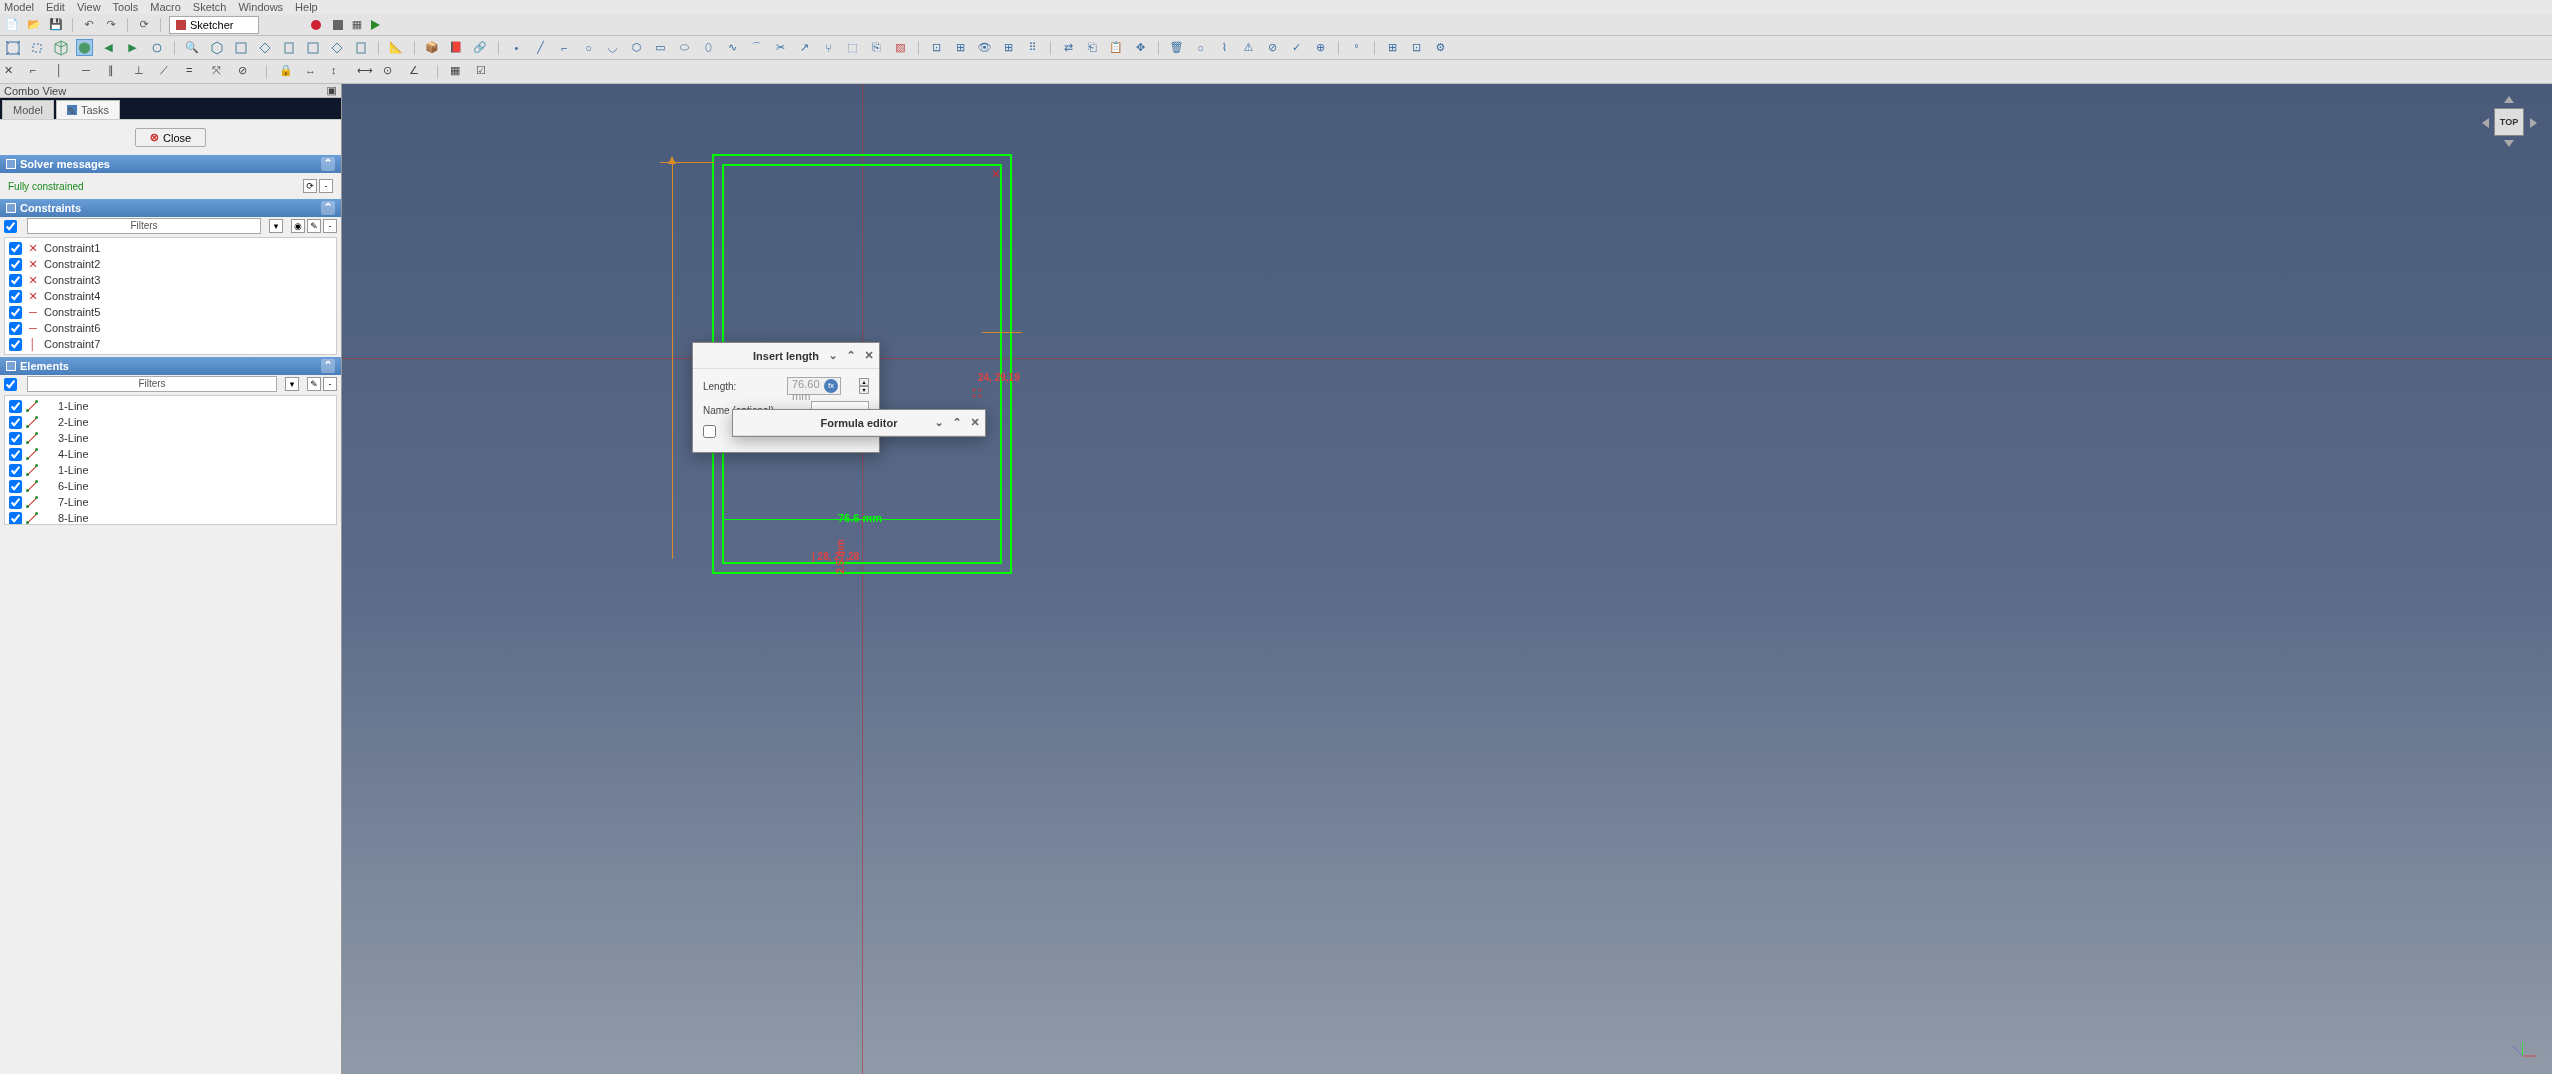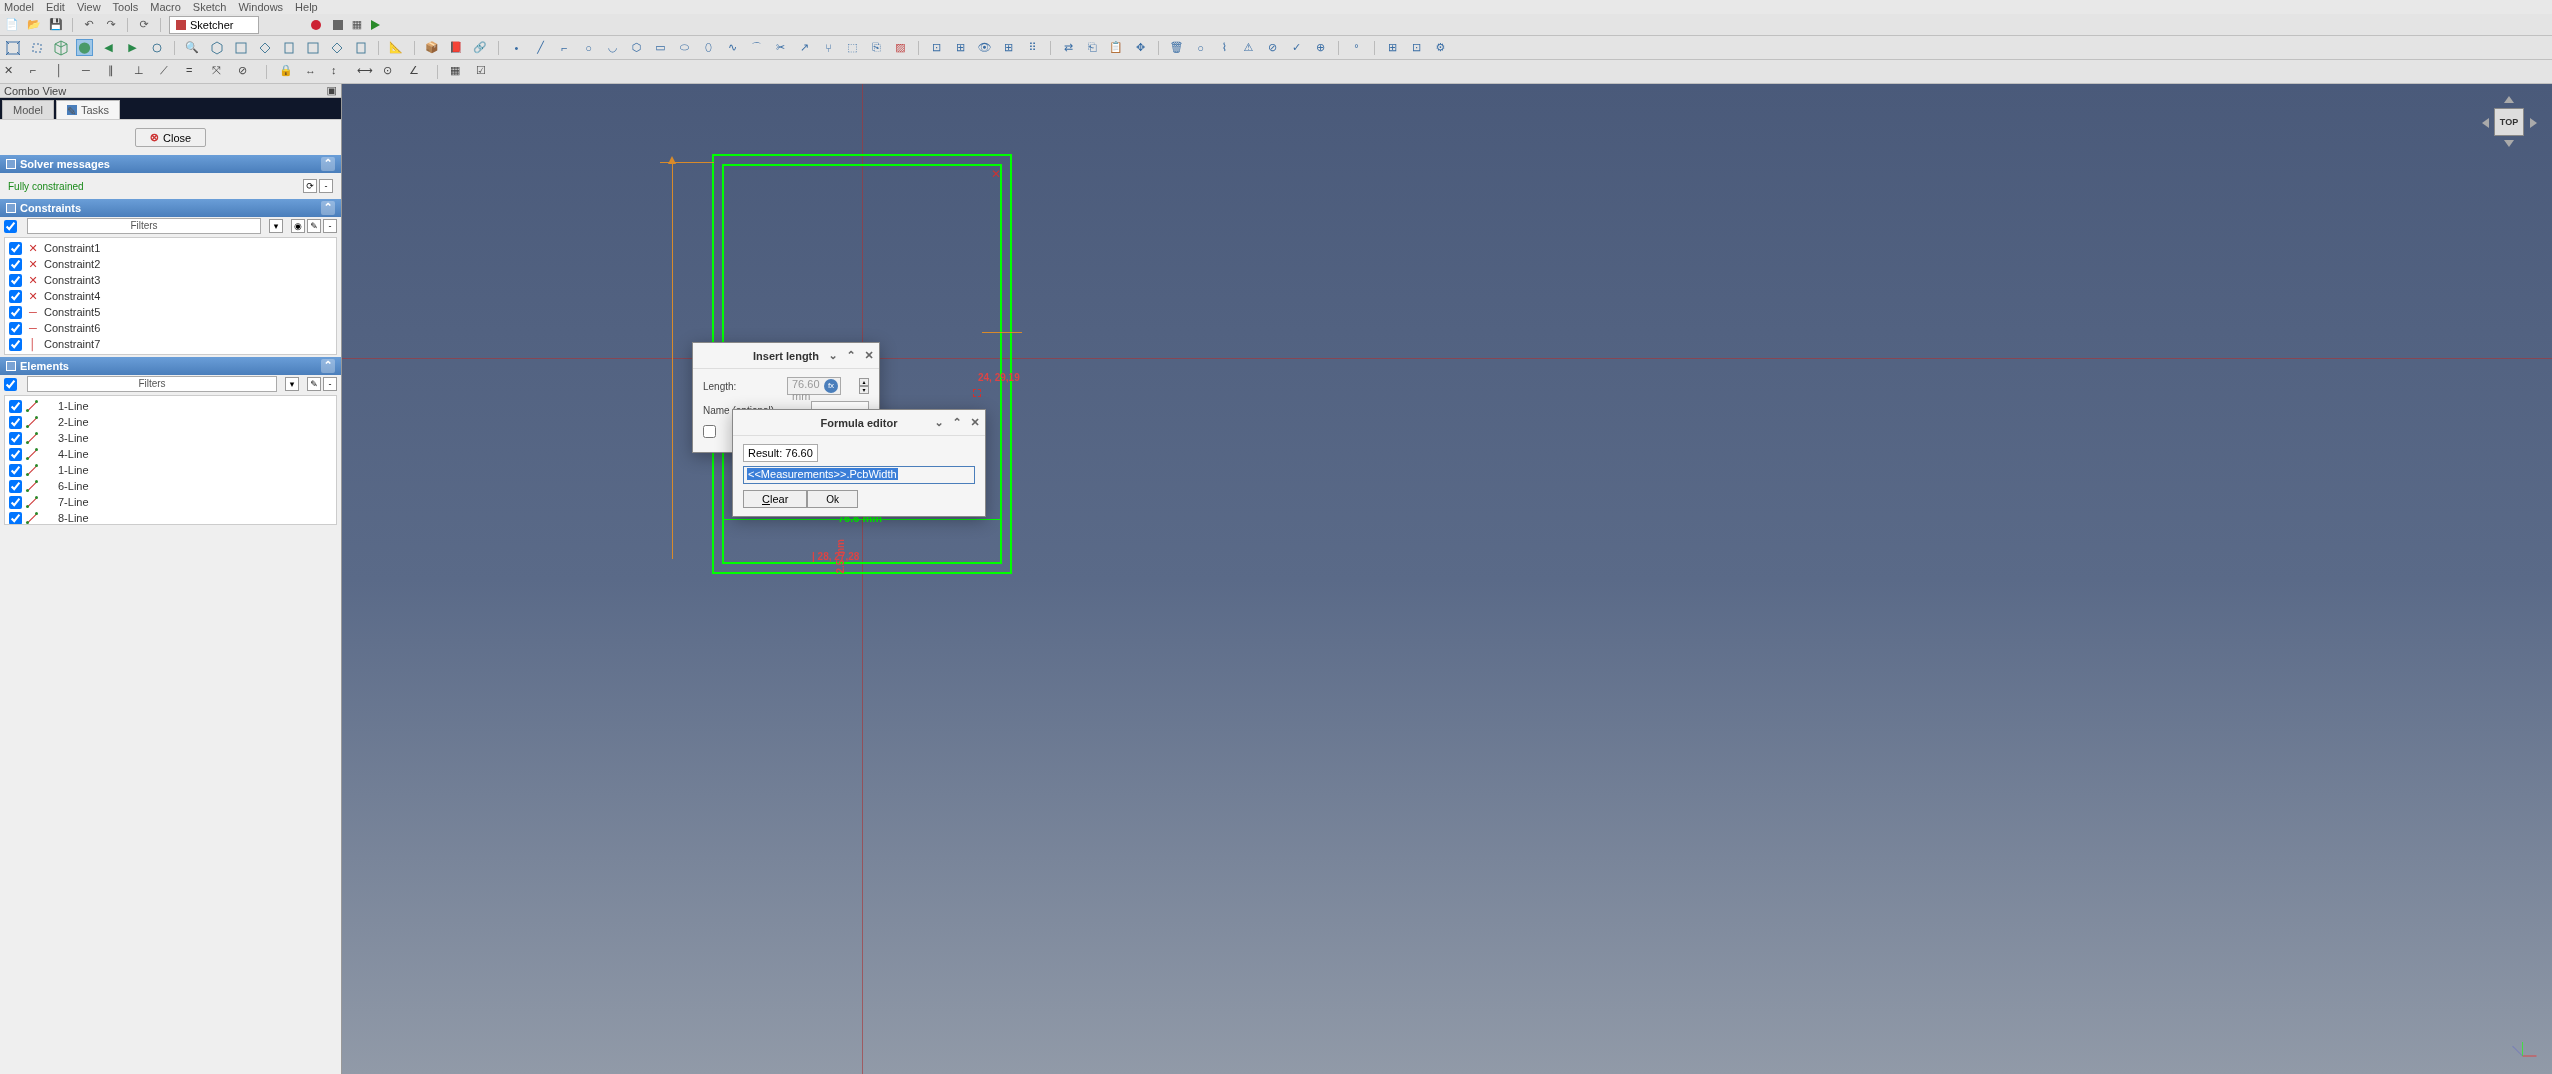--- a/index.html
+++ b/index.html
@@ -548,28 +548,16 @@
 
     <div class="dialog formula-dlg">
       <div class="dlg-title">
         <span>Formula editor</span>
         <div class="dlg-ctrls">
           <span>⌄</span>
           <span>⌃</span>
           <span>✕</span>
         </div>
       </div>
-      <div class="dlg-body">
-        <div class="result-box">
-          <span>Result: </span><span>76.60</span>
-        </div>
-        <div class="formula-input">
-          <span class="sel">&lt;&lt;Measurements&gt;&gt;.PcbWidth</span>
-        </div>
-        <div class="dlg-btns">
-          <button class="dlg-btn"><u>C</u><span>lear</span></button>
-          <button class="dlg-btn">Ok</button>
-        </div>
-      </div>
     </div>
 
   </div>
 </div>
 
 </body></html>

